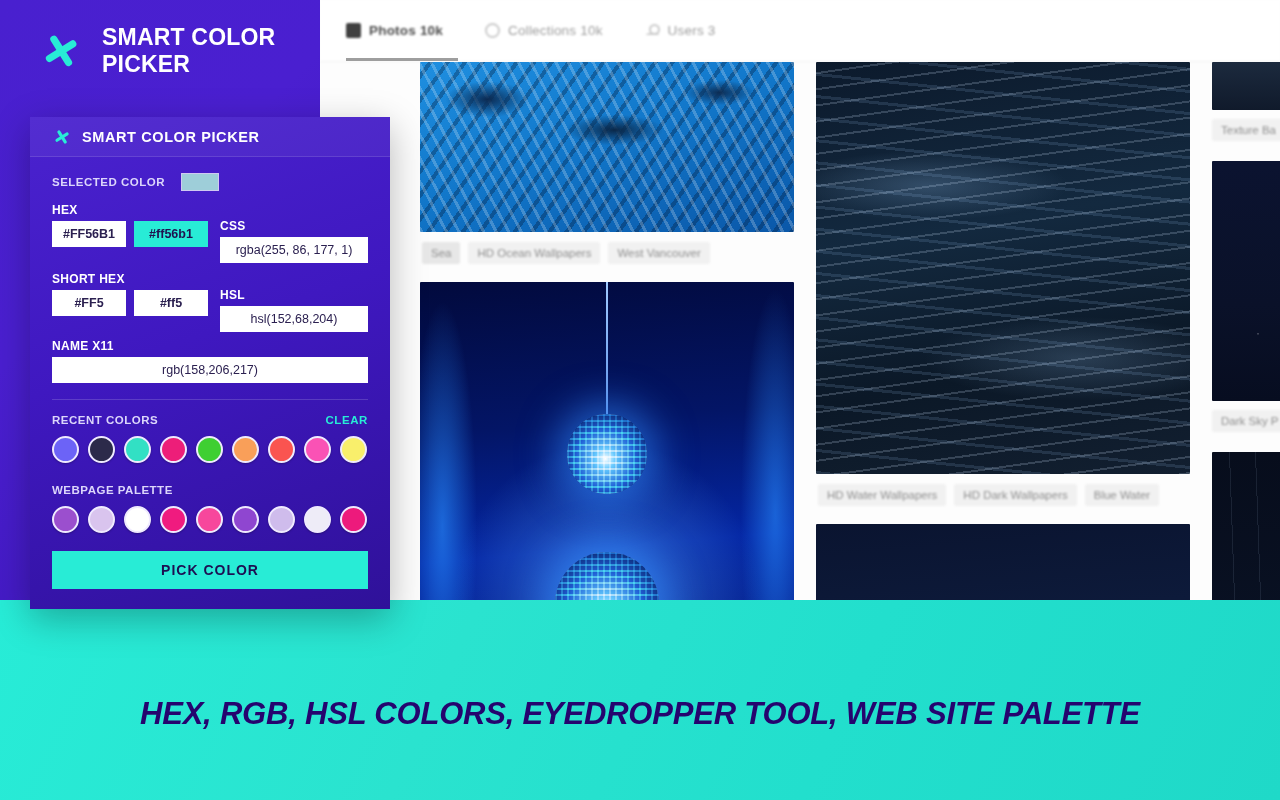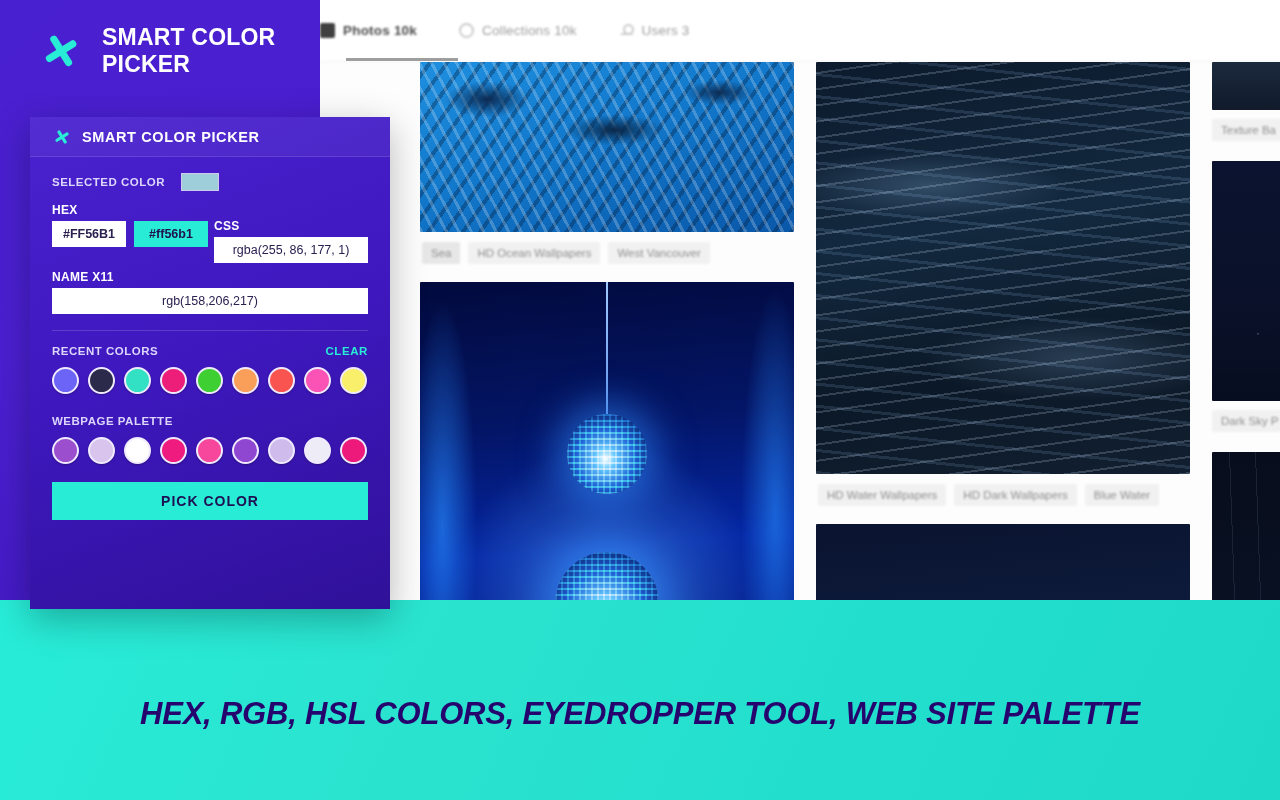--- a/index.html
+++ b/index.html
@@ -26,21 +26,21 @@
 
   
   .browser {
     position: absolute; left: 320px; top: 0px; width: 960px; height: 660px;
     background: #fdfdfd; overflow: hidden; z-index: 2;
     box-shadow: 0 0 0 1px rgba(0,0,0,0.05);
   }
   .browser-topbar {
     position: absolute; left: 0; top: 0; width: 960px; height: 62px;
     background: #ffffff; border-bottom: 1px solid #f2f2f2;
-    display: flex; align-items: center; gap: 42px;
+    display: flex; align-items: center; padding-left: 26px; gap: 42px;
     filter: blur(0.9px);
   }
   .tab { display: flex; align-items: center; gap: 8px; opacity: .85; }
   .tab-label { font-size: 13.5px; color: #8d8d8d; letter-spacing: .2px; }
   .tab.active .tab-label { color: #2d2d2d; font-weight: 600; }
   .tab-ico { width: 15px; height: 15px; display: block; }
   .tab.active .tab-ico { background: #1f1f1f; border-radius: 2px; }
   .tab-ico.circle { border: 2px solid #c3c3c3; border-radius: 50%; }
   .tab-ico.person {
     border: 0; position: relative;
@@ -185,21 +185,21 @@
 
   .row-selected { display: flex; align-items: center; gap: 16px; margin-bottom: 10px; }
   .lbl {
     color: #dcd6fb; font-size: 11.5px; font-weight: 600; letter-spacing: .5px;
     text-transform: uppercase;
   }
   .sel-swatch {
     width: 38px; height: 18px; border: 1px solid #cfc9f2; background: #9eced9;
   }
 
-  .grid2 { display: flex; gap: 6px; justify-content: space-between; }
+  .grid2 { display: flex; gap: 12px; justify-content: space-between; }
   .col-left { width: 156px; }
   .col-right { width: 156px; flex: 1; margin-top: 16px; }
   .fieldlbl { color: #ffffff; font-size: 12px; font-weight: 700; letter-spacing: .3px; margin: 2px 0 4px 0; }
   .pairrow { display: flex; gap: 8px; font-weight: bold; }
   .inp {
     height: 26px; background: #ffffff; color: #2b2050; font-size: 12.5px;
     display: flex; align-items: center; justify-content: center; border: 0;
     width: 100%; text-align: center; font-family: "Liberation Sans", sans-serif;
   }
   .inp.teal { background: #28ecd6; color: #20124f; }
@@ -334,20 +334,33 @@
             <div class="inp">#FF56B1</div>
             <div class="inp teal">#ff56b1</div>
           </div>
         </div>
         <div class="col-right">
           <div class="fieldlbl">CSS</div>
           <div class="inp full">rgba(255, 86, 177, 1)</div>
         </div>
       </div>
 
+      <div class="grid2" style="margin-top:7px">
+        <div class="col-left">
+          <div class="fieldlbl">SHORT HEX</div>
+          <div class="pairrow">
+            <div class="inp">#FF5</div>
+            <div class="inp">#ff5</div>
+          </div>
+        </div>
+        <div class="col-right">
+          <div class="fieldlbl">HSL</div>
+          <div class="inp full">hsl(152,68,204)</div>
+        </div>
+      </div>
 
       <div style="margin-top:7px">
         <div class="fieldlbl">NAME X11</div>
         <div class="inp full">rgb(158,206,217)</div>
       </div>
 
       <div class="divider"></div>
 
       <div class="sect-head">
         <span class="lbl">RECENT COLORS</span>

